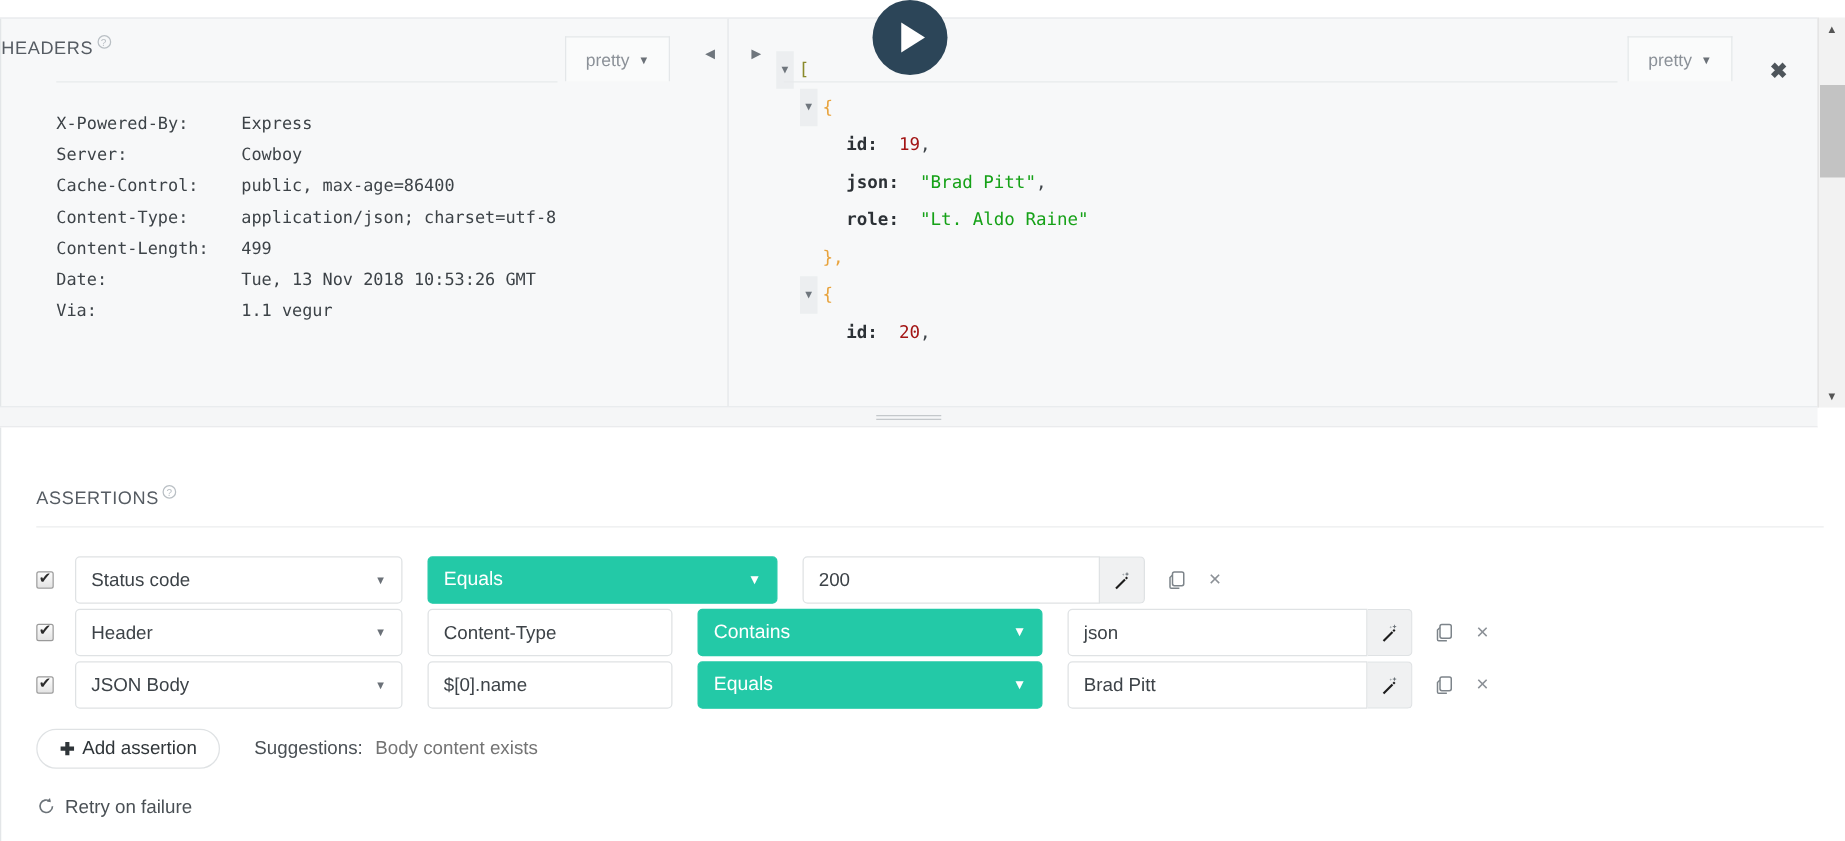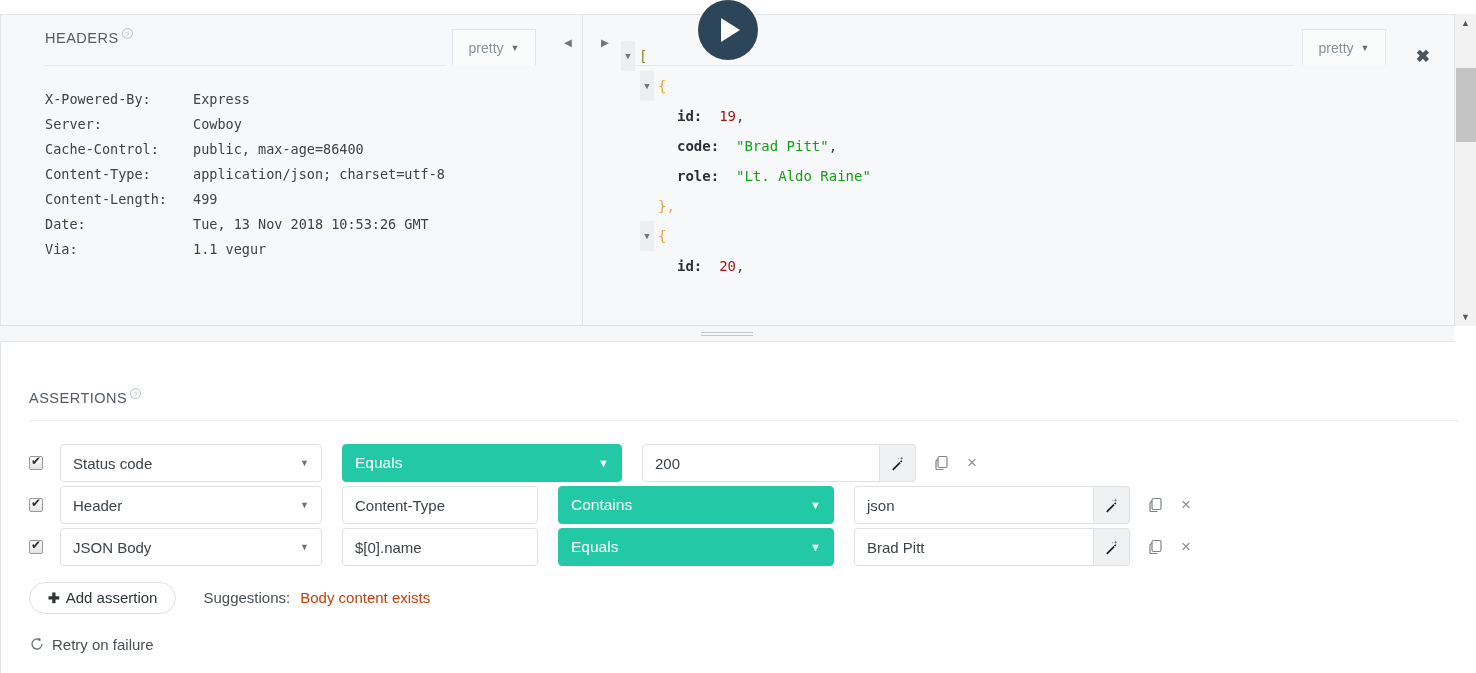--- a/index.html
+++ b/index.html
@@ -21,21 +21,20 @@
     background: #f7f8f9;
     display: flex;
   }
   .panel { position: relative; height: 100%; background: #f7f8f9; }
   .panel.headers { width: 583px; border-right: 1px solid #e1e4e6; border-left: 1px solid #e3e6e8; }
   .panel.body { flex: 1; }
 
   .panel-head {
     position: relative; height: 40px;
     display: flex; align-items: flex-start;
-    padding-left: 44px;
   }
   .panel.body .panel-head { padding-left: 44px; }
 
   .panel-title {
     font-size: 14.5px; color: #565c63; letter-spacing: .5px;
     padding-top: 13px; font-weight: 400;
   }
   .help-icon {
     display: inline-block; width: 11px; height: 11px; line-height: 11px;
     border: 1px solid #b9bfc4; border-radius: 50%;
@@ -191,21 +190,21 @@
   .w-val-2 { width: 240px; }
 
   .bottom-ctl { margin-top: 14px; display: flex; align-items: center; }
   .add-btn {
     height: 32px; border: 1px solid #dfe2e4; border-radius: 17px; background: #fff;
     display: flex; align-items: center; padding: 0 18px; font-size: 15px;
     color: #2f3539; cursor: pointer; margin-right: 27px;
   }
   .add-btn .plus { font-weight: bold; margin-right: 6px; font-size: 14px; }
   .sugg-label { font-size: 15px; color: #4a5055; margin-right: 10px; }
-  .sugg-link { font-size: 15px; color: #c2410c; cursor: pointer; }
+  .sugg-link { font-size: 15px; color: #737373; cursor: pointer; }
 
   .retry { margin-top: 22px; display: flex; align-items: center; cursor: pointer; }
   .retry-lbl { font-size: 15px; color: #4a5055; margin-left: 7px; }
 </style>
 </head>
 <body>
 
 <div id="app">
 
   <div class="panels-wrap">
@@ -254,21 +253,21 @@
     <div class="panel body">
       <div class="pretty-box">
         <span>pretty</span>
         <span class="caret">▼</span>
       </div>
       <div class="panel-divline"></div>
       <div class="json-body" id="json-body">
           <div class="j-line"><span style="display: inline-block; width: 38px; flex: 0 0 auto;"></span><span class="tw">▼</span><span class="j-brk2">[</span></div>
           <div class="j-line"><span style="display: inline-block; width: 57px; flex: 0 0 auto;"></span><span class="tw">▼</span><span class="j-brk">{</span></div>
           <div class="j-line"><span style="display: inline-block; width: 76px; flex: 0 0 auto;"></span><span class="tw spacer"></span><span class="j-key">id:</span><span class="">  </span><span class="j-num">19</span><span class="">,</span></div>
-          <div class="j-line"><span style="display: inline-block; width: 76px; flex: 0 0 auto;"></span><span class="tw spacer"></span><span class="j-key">code:</span><span class="">  </span><span class="j-str">"Brad Pitt"</span><span class="">,</span></div>
+          <div class="j-line"><span style="display: inline-block; width: 76px; flex: 0 0 auto;"></span><span class="tw spacer"></span><span class="j-key">json:</span><span class="">  </span><span class="j-str">"Brad Pitt"</span><span class="">,</span></div>
           <div class="j-line"><span style="display: inline-block; width: 76px; flex: 0 0 auto;"></span><span class="tw spacer"></span><span class="j-key">role:</span><span class="">  </span><span class="j-str">"Lt. Aldo Raine"</span></div>
           <div class="j-line"><span style="display: inline-block; width: 57px; flex: 0 0 auto;"></span><span class="tw spacer"></span><span class="j-brk">},</span></div>
           <div class="j-line"><span style="display: inline-block; width: 57px; flex: 0 0 auto;"></span><span class="tw">▼</span><span class="j-brk">{</span></div>
           <div class="j-line"><span style="display: inline-block; width: 76px; flex: 0 0 auto;"></span><span class="tw spacer"></span><span class="j-key">id:</span><span class="">  </span><span class="j-num">20</span><span class="">,</span></div>
         </div>
     </div>
 
     <div class="nav-arrow left">◄</div>
     <div class="nav-arrow right">►</div>
   </div>

